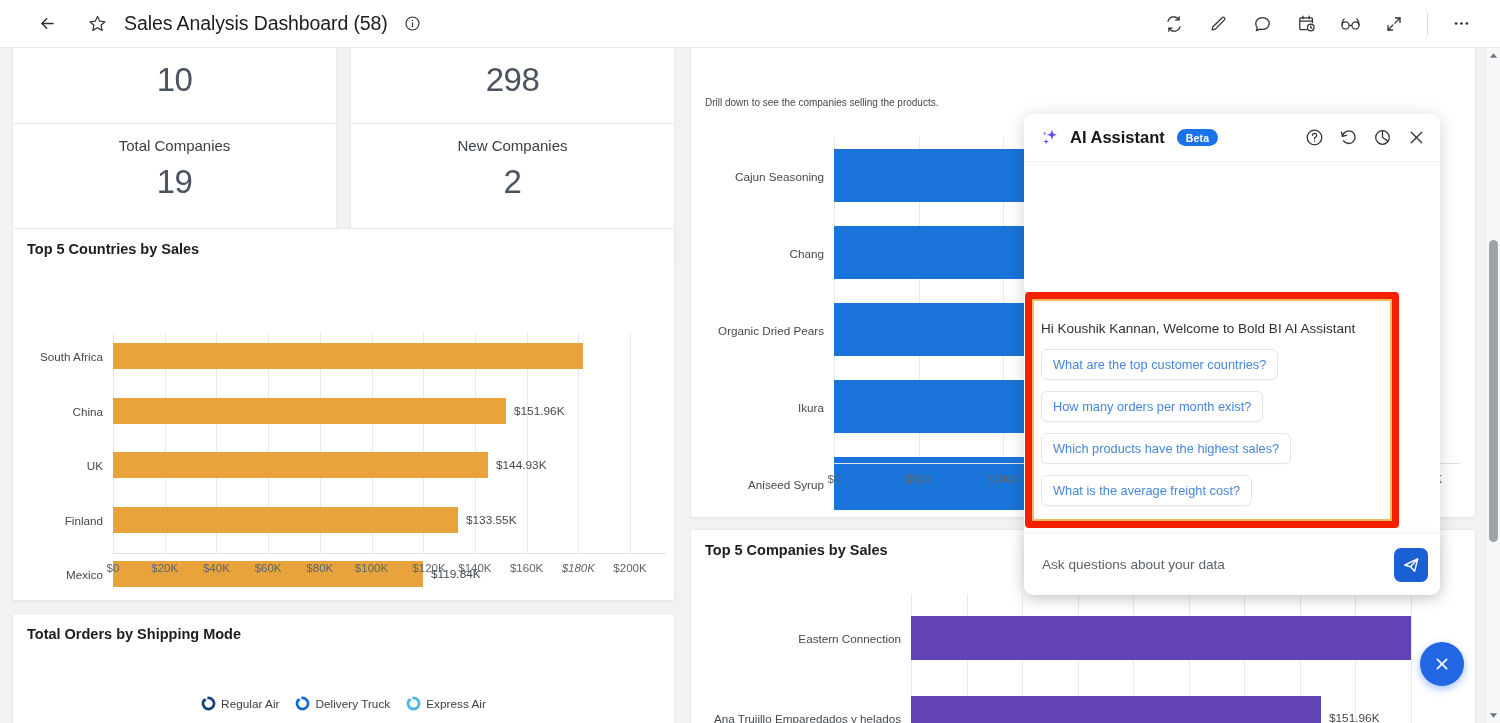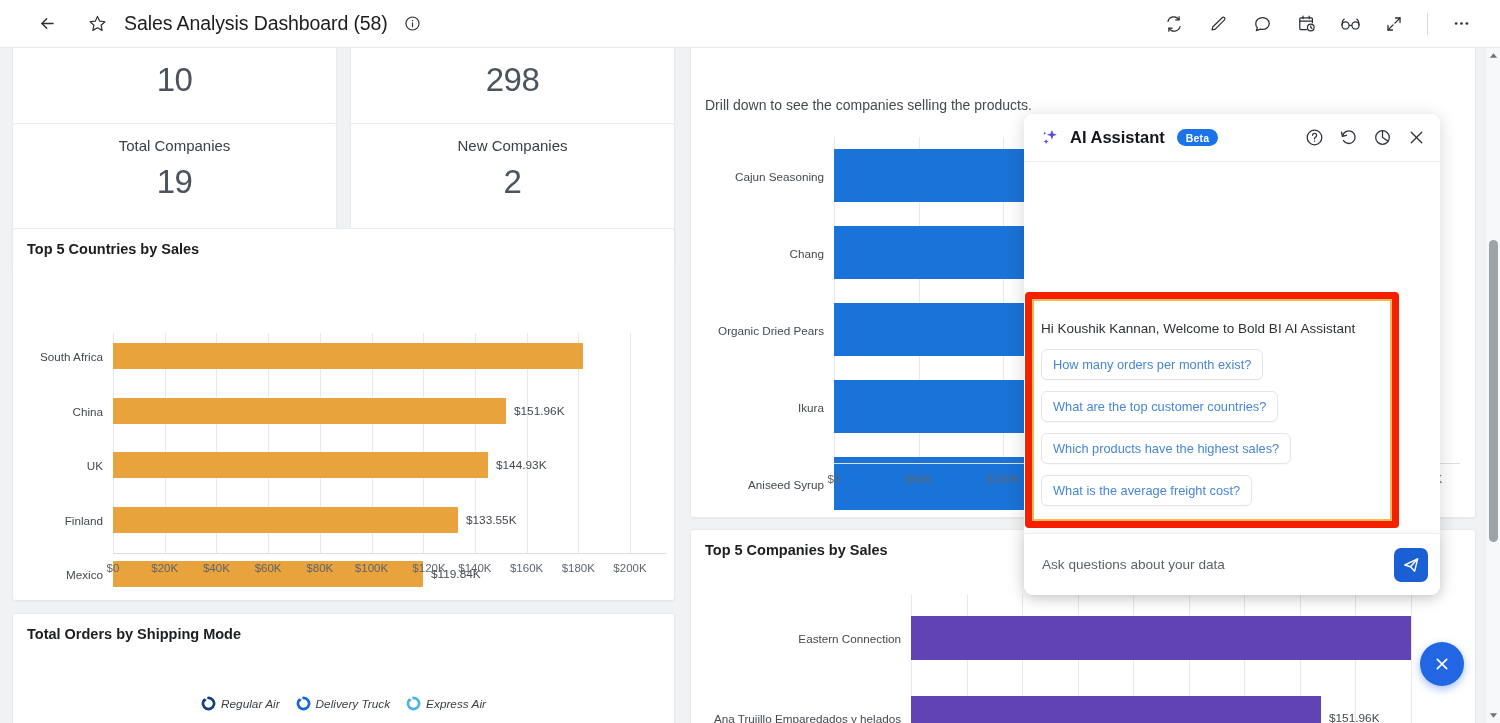--- a/index.html
+++ b/index.html
@@ -74,24 +74,24 @@
   }
   .cat-lbl {
     position: absolute; font-size: 11.7px; color: #44494e;
     white-space: nowrap; text-align: right; transform: translateY(-50%);
   }
   .bar { position: absolute; }
   .bar-val {
     position: absolute; font-size: 11.8px; color: #44494e;
     white-space: nowrap; transform: translateY(-50%);
   }
-  .chart-sub { font-size: 14px; color: #44494e; }
+  .chart-sub { font-size: 10px; color: #44494e; }
 
   .legend-row {
-    display: flex; align-items: center; justify-content: center; gap: 16px; font-style: italic;
+    display: flex; align-items: center; justify-content: center; gap: 16px;
   }
   .legend-item { display: flex; align-items: center; gap: 5px; }
   .legend-item span.lbl { font-size: 11.8px; color: #3b4045; white-space: nowrap; }
 
   
   .ai-panel {
     position: absolute; left: 1024px; top: 114px;
     width: 416px; height: 480px;
     background: #fff;
     border-radius: 9px;
@@ -337,21 +337,21 @@
 
         <div class="tick-lbl" style="left:0px; bottom:16px;">$0</div>
         <div class="tick-lbl" style="left:51.7px; bottom:16px;">$20K</div>
         <div class="tick-lbl" style="left:103.4px; bottom:16px;">$40K</div>
         <div class="tick-lbl" style="left:155.1px; bottom:16px;">$60K</div>
         <div class="tick-lbl" style="left:206.8px; bottom:16px;">$80K</div>
         <div class="tick-lbl" style="left:258.5px; bottom:16px;">$100K</div>
         <div class="tick-lbl" style="left:316px; bottom:16px;">$120K</div>
         <div class="tick-lbl" style="left:361.9px; bottom:16px;">$140K</div>
         <div class="tick-lbl" style="left:413.6px; bottom:16px;">$160K</div>
-        <div class="tick-lbl" style="left:465.3px; bottom:16px;">$180K</div>
+        <div class="tick-lbl" style="left:465.3px; bottom:16px;font-style:italic;">$180K</div>
         <div class="tick-lbl" style="left:517px; bottom:16px;">$200K</div>
       </div>
     </div>
 
     <div class="card" style="left:12px; top:565px; width:663px; height:160px;">
       <div class="card-title">Total Orders by Shipping Mode</div>
       <div class="legend-row" style="margin-top:54px;">
         <div class="legend-item">
           <svg width="15" height="15" viewBox="0 0 20 20">
               <path d="M10 2.6a7.4 7.4 0 1 1-5.6 2.6" fill="none" stroke="#13407f" stroke-width="3.6" stroke-linecap="round"></path>
@@ -471,22 +471,22 @@
               <line x1="18.6" y1="5.4" x2="5.4" y2="18.6"></line>
             </svg>
         </div>
       </div>
     </div>
     <div class="ai-body"></div>
   </div>
 
   <div class="welcome-wrap">
     <div class="welcome-text">Hi Koushik Kannan, Welcome to Bold BI AI Assistant</div>
+    <div><span class="chip">What are the top customer countries?</span></div>
     <div><span class="chip">How many orders per month exist?</span></div>
-    <div><span class="chip">What are the top customer countries?</span></div>
     <div><span class="chip">Which products have the highest sales?</span></div>
     <div><span class="chip">What is the average freight cost?</span></div>
   </div>
 
   <div class="highlight-box"></div>
 
   <div class="ai-input-bar">
     <input class="ai-input" type="text" placeholder="Ask questions about your data" style="">
     <div class="send-btn">
       <svg width="20" height="20" viewBox="0 0 24 24" fill="none" stroke="#ffffff" stroke-width="1.7" stroke-linejoin="round">

